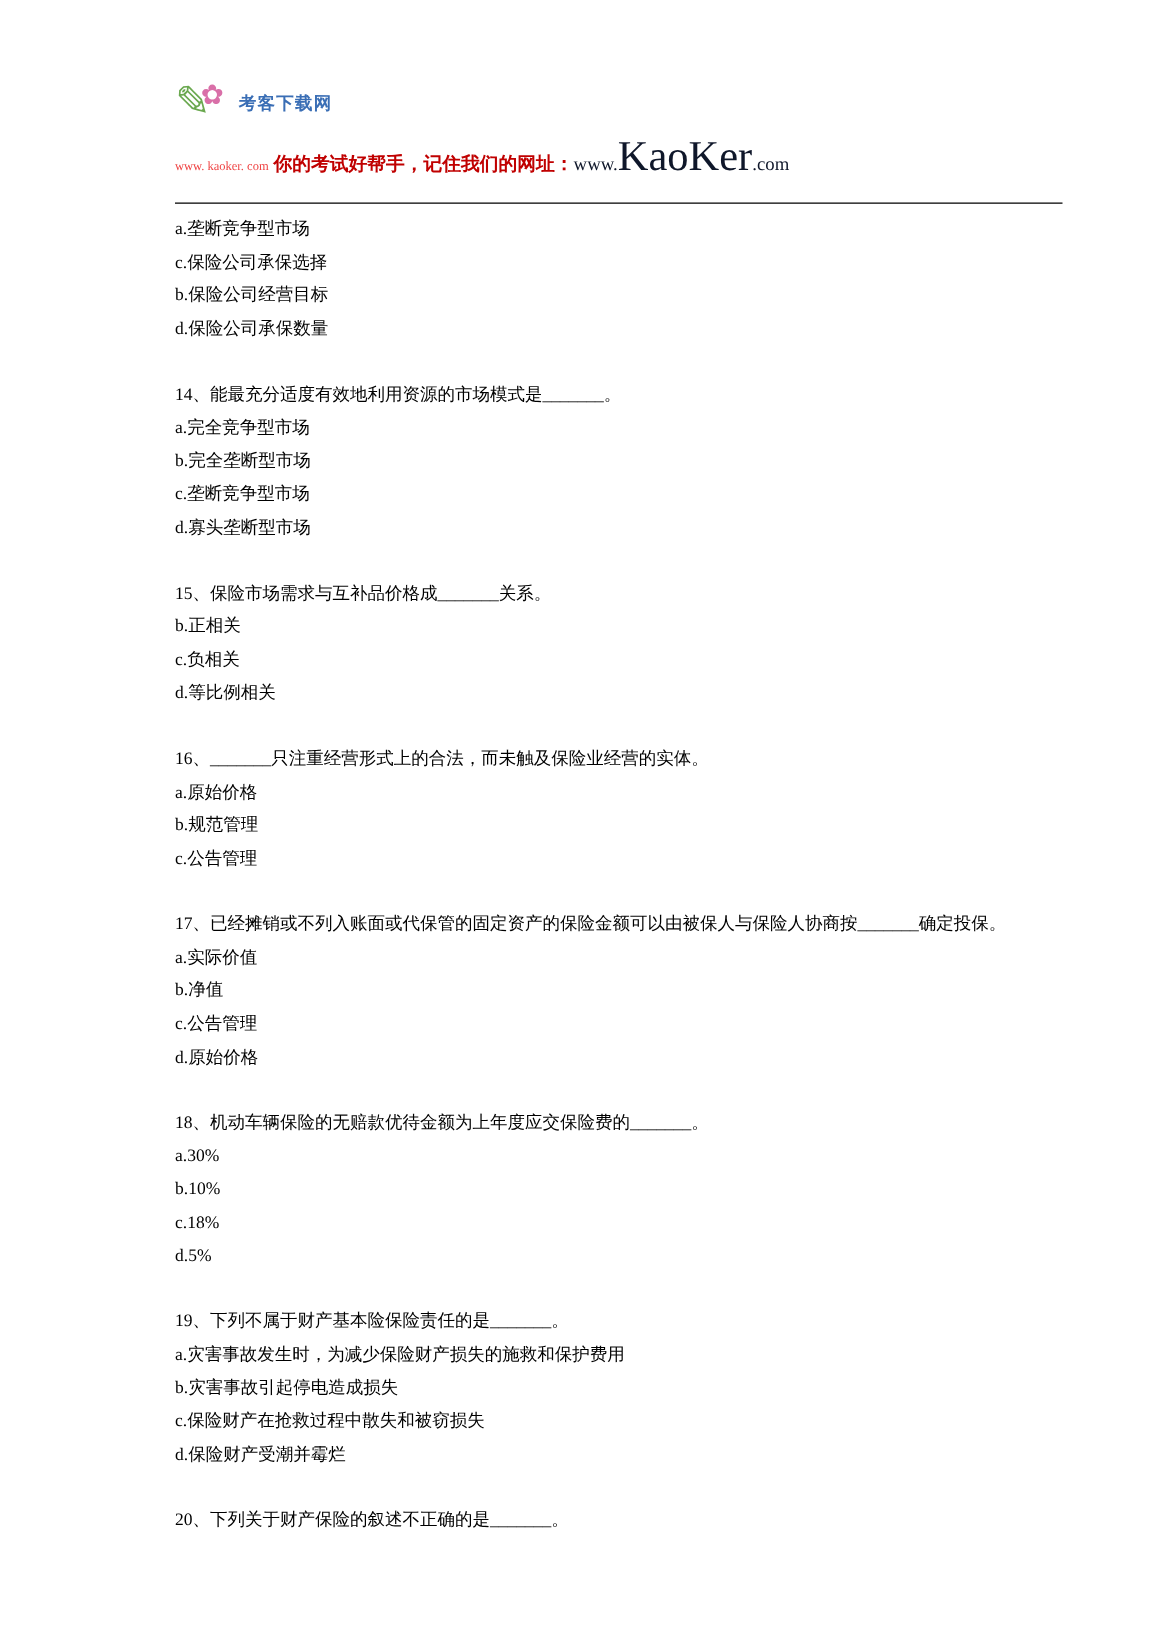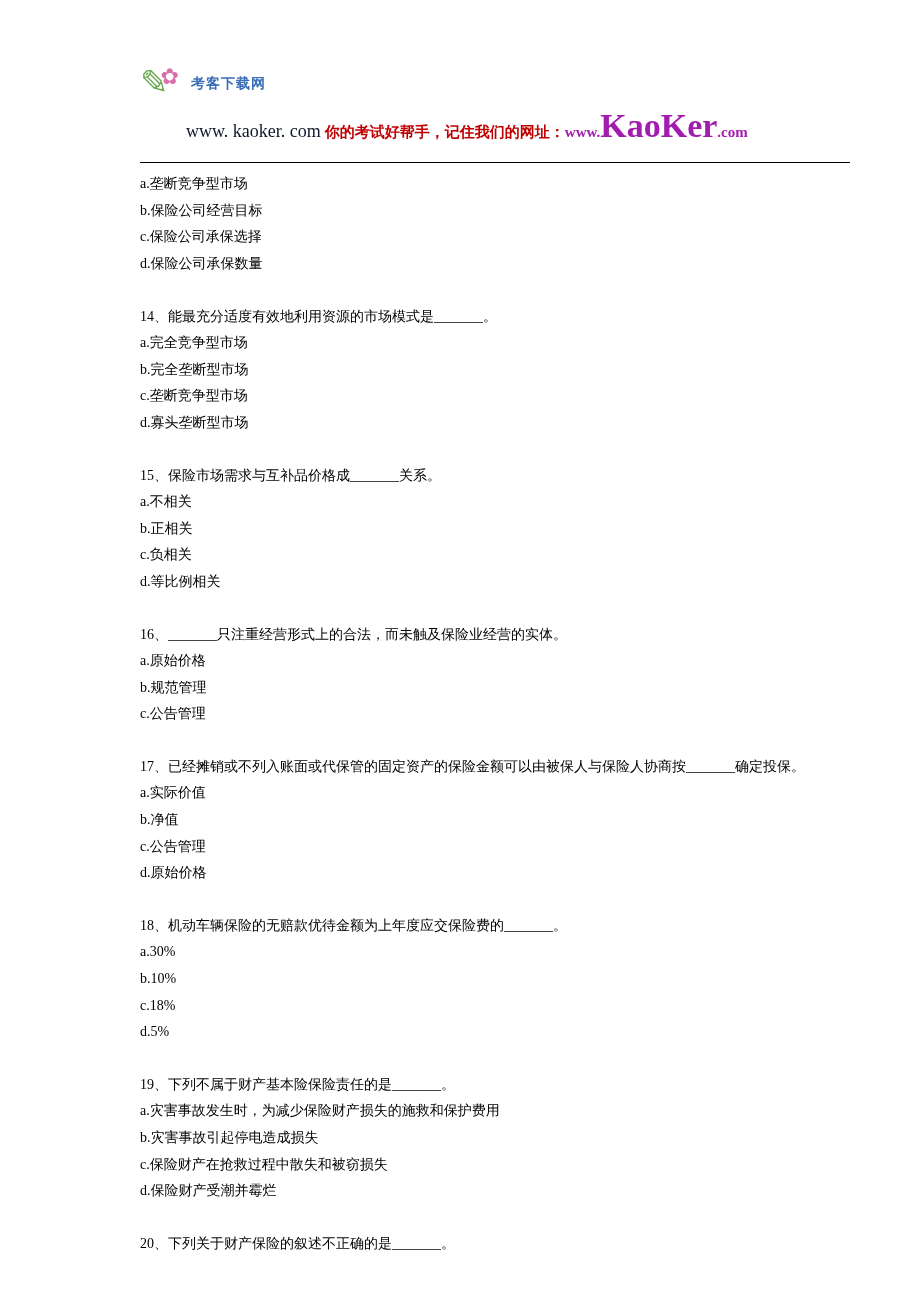--- a/index.html
+++ b/index.html
@@ -36,36 +36,35 @@
   .logo-green { color: #6aa84f; }
   .logo-pink { color: #d96fa8; }
   .header-cn {
     font-family: "KaiTi","STKaiti","楷体",serif;
     color: #3a6eb5;
     font-size: 14px;
     font-weight: bold;
     letter-spacing: 1px;
   }
   .header-url1 {
-    color: #0f172a;
-    font-size: 18px;
-    margin-left: 46px;
+    color: #ef4444;
+    font-size: 10px;
     margin-top: -2px;
     display: block;
   }
   .header-tagline {
     color: #c00000;
     font-family: "SimSun","宋体",serif;
     font-size: 15px;
     font-weight: bold;
   }
   .kaoker {
     font-family: "Georgia","Times New Roman",serif;
-    color: #a21caf;
-    font-weight: bold;
+    color: #0f172a;
+    font-weight: normal;
     font-size: 34px;
     vertical-align: baseline;
   }
   .kaoker .small { font-size: 15px; vertical-align: baseline; }
   .content { margin-top: 6px; }
   .line { margin: 0; }
   .gap { height: 26px; }
   .header-line2 {
     display: flex;
     align-items: baseline;
@@ -87,34 +86,33 @@
     <div class="header-line2">
       <span class="header-url1">www. kaoker. com</span>
       <span class="header-tagline" style="margin-left:4px;">
         <span>你的考试好帮手，记住我们的网址：</span><span class="kaoker"><span class="small">www.</span><span>KaoKer</span><span class="small">.com</span></span>
       </span>
     </div>
   </div>
 
   <div class="content">
     <p class="line">a.垄断竞争型市场</p>
+    <p class="line">c.保险公司承保选择</p>
     <p class="line">b.保险公司经营目标</p>
-    <p class="line">c.保险公司承保选择</p>
     <p class="line">d.保险公司承保数量</p>
 
     <div class="gap"></div>
     <p class="line">14、能最充分适度有效地利用资源的市场模式是_______。</p>
     <p class="line">a.完全竞争型市场</p>
     <p class="line">b.完全垄断型市场</p>
     <p class="line">c.垄断竞争型市场</p>
     <p class="line">d.寡头垄断型市场</p>
 
     <div class="gap"></div>
     <p class="line">15、保险市场需求与互补品价格成_______关系。</p>
-    <p class="line">a.不相关</p>
     <p class="line">b.正相关</p>
     <p class="line">c.负相关</p>
     <p class="line">d.等比例相关</p>
 
     <div class="gap"></div>
     <p class="line">16、_______只注重经营形式上的合法，而未触及保险业经营的实体。</p>
     <p class="line">a.原始价格</p>
     <p class="line">b.规范管理</p>
     <p class="line">c.公告管理</p>
 

